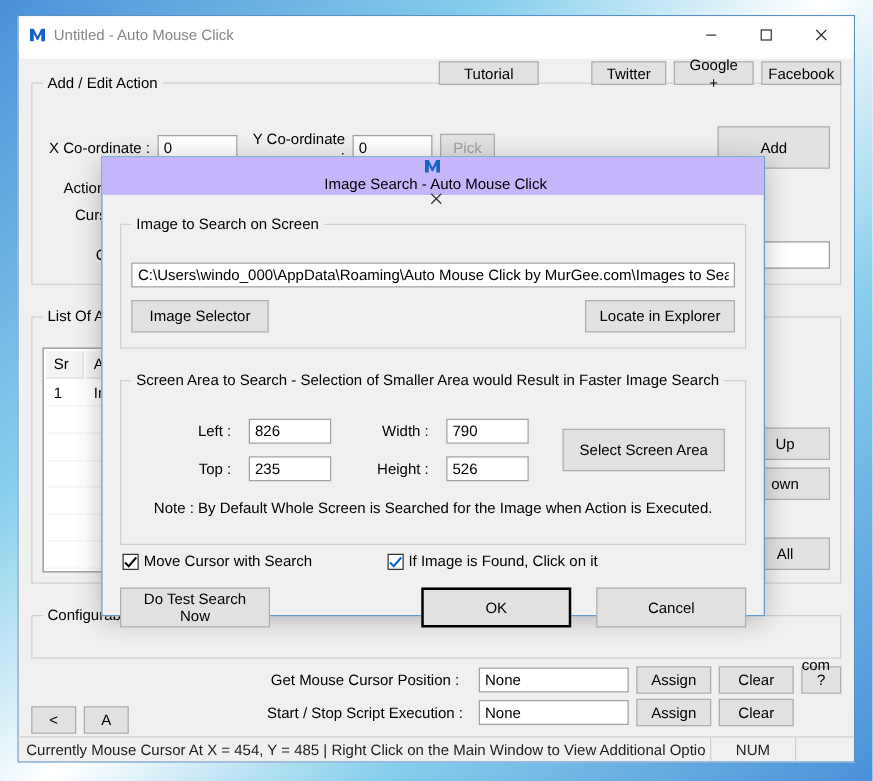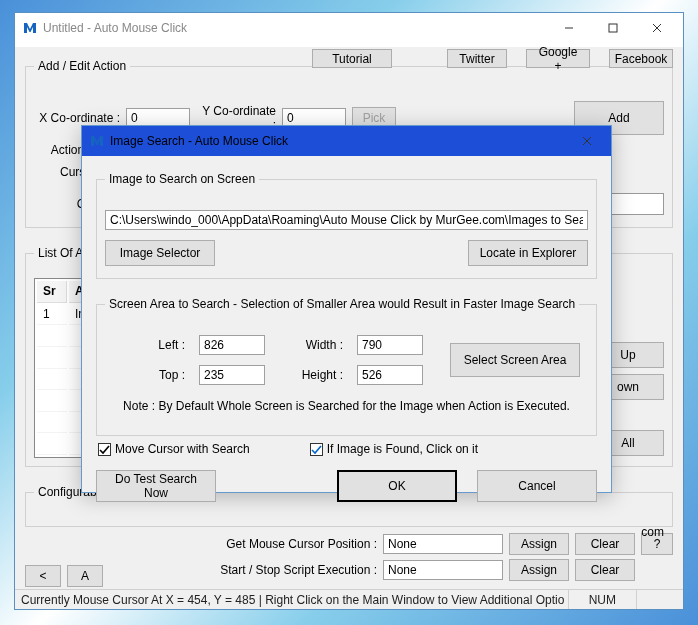--- a/index.html
+++ b/index.html
@@ -23,44 +23,44 @@
   
   .row { display:flex; align-items:center; gap:6px; margin:4px 0; }
   label.lbl { text-align:right; }
   input[type=text] { height:20px; border:1px solid #a0a0a0; background:#fff; padding:0 4px; }
   select { height:21px; border:1px solid #7a7a7a; background:#e9e9e9; }
   button, .btn { height:22px; border:1px solid #adadad; background:#e1e1e1; padding:0 10px; color:#000; cursor:default; display:inline-flex;align-items:center;justify-content:center;}
   .btn-lg { height:34px; width:90px; }
   .btn-disabled { color:#a0a0a0; }
   
   .topbtns { position:absolute; top:2px; right:10px; display:flex; gap:6px; }
-  .topbtns .btn { height:19px;margin-left:13px; }
+  .topbtns .btn { height:19px; }
   
   .list-table { border:1px solid #888; background:#fff; width:100%; height:180px; }
-  .list-table th { background:#f4f4f4; border-right:1px solid #ddd; border-bottom:1px solid #ddd; font-weight:bold; text-align:left; padding:2px 6px; height:20px;}
+  .list-table th { background:#f4f4f4; border-right:1px solid #ddd; border-bottom:1px solid #ddd; font-weight:normal; text-align:left; padding:2px 6px; height:20px;}
   .list-table td { border-bottom:1px solid #f3f3f3; padding:2px 6px; height:18px; vertical-align:top;}
   .list-wrap { display:flex; gap:8px; }
   .list-right { display:flex;flex-direction:column;gap:6px; }
   .list-right .btn { width:72px; height:26px; }
   
   .bottom-rows { margin-top:6px; }
   .bottom-rows .row { justify-content:flex-end; }
-  .bottom-rows label { width:170px; text-align:right; }
+  .bottom-rows label { width:170px; text-align:center; }
   .bottom-rows input { width:120px; }
   
   .footer-row { position:absolute; bottom:6px; left:10px; display:flex; gap:6px; }
   .footer-row .btn { width:36px; height:22px; }
   
   .statusbar { position:absolute; bottom:0; left:0; right:0; height:20px; background:#f0f0f0; border-top:1px solid #d0d0d0; display:flex; align-items:center; padding:0 6px; font-size:12px; color:#222; }
   .statusbar .spacer{flex:1;}
   .statusbar .cell{border-left:1px solid #d0d0d0;padding:0 20px;height:100%;display:flex;align-items:center;}
   
   
   .dialog { left: 81px; top: 125px; width: 531px; height: 368px; box-shadow: 0 4px 20px rgba(0,0,0,0.25); background:#f0f0f0; border:1px solid #6699cc; }
-  .dialog .titlebar { background:#1d4ed8; }
+  .dialog .titlebar { background:#c4b5fd;flex-direction:column; }
   .dialog-body { padding: 4px 14px 12px 14px; }
   .dialog .closebtn { width:40px;height:26px;display:flex;align-items:center;justify-content:center; }
   
   .coord-grid { display:grid; grid-template-columns: 60px 70px 60px 70px; gap:10px 14px; align-items:center; margin:6px 0 6px 20px;}
   .coord-grid label{ text-align:right; }
   .coord-grid input{ width:66px; }
   
   .chk { display:inline-flex; align-items:center; gap:4px; }
   .chk .box { width:13px;height:13px;border:1px solid #333; background:#fff; display:inline-flex;align-items:center;justify-content:center;}
   .chk .box.checked svg{width:11px;height:11px;}

